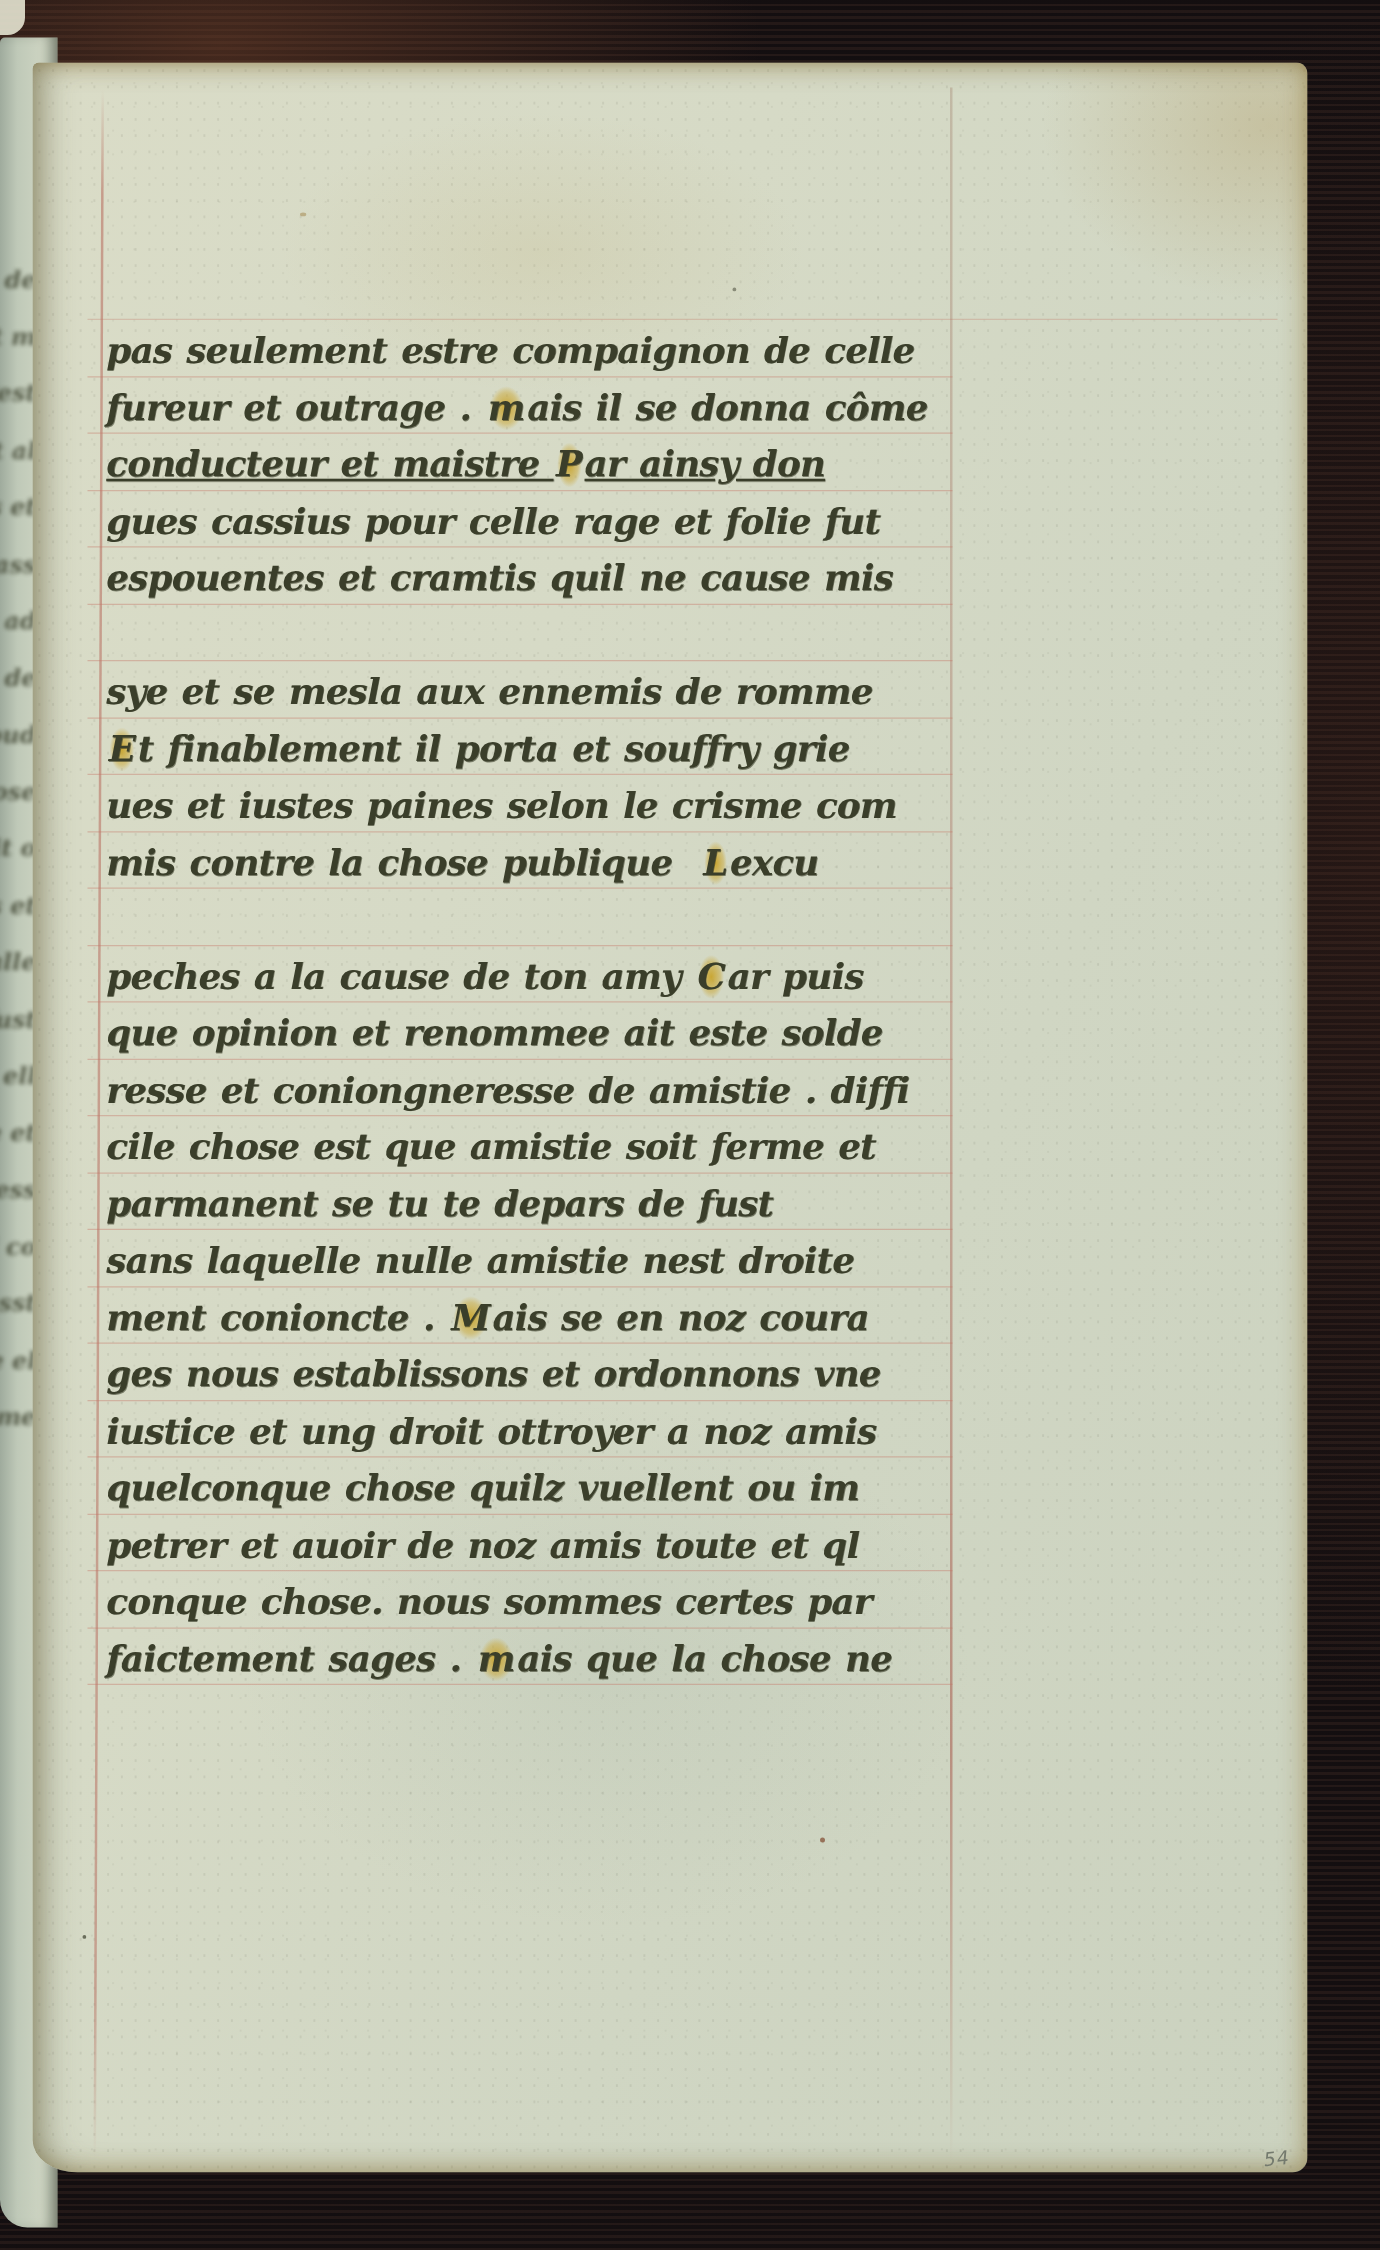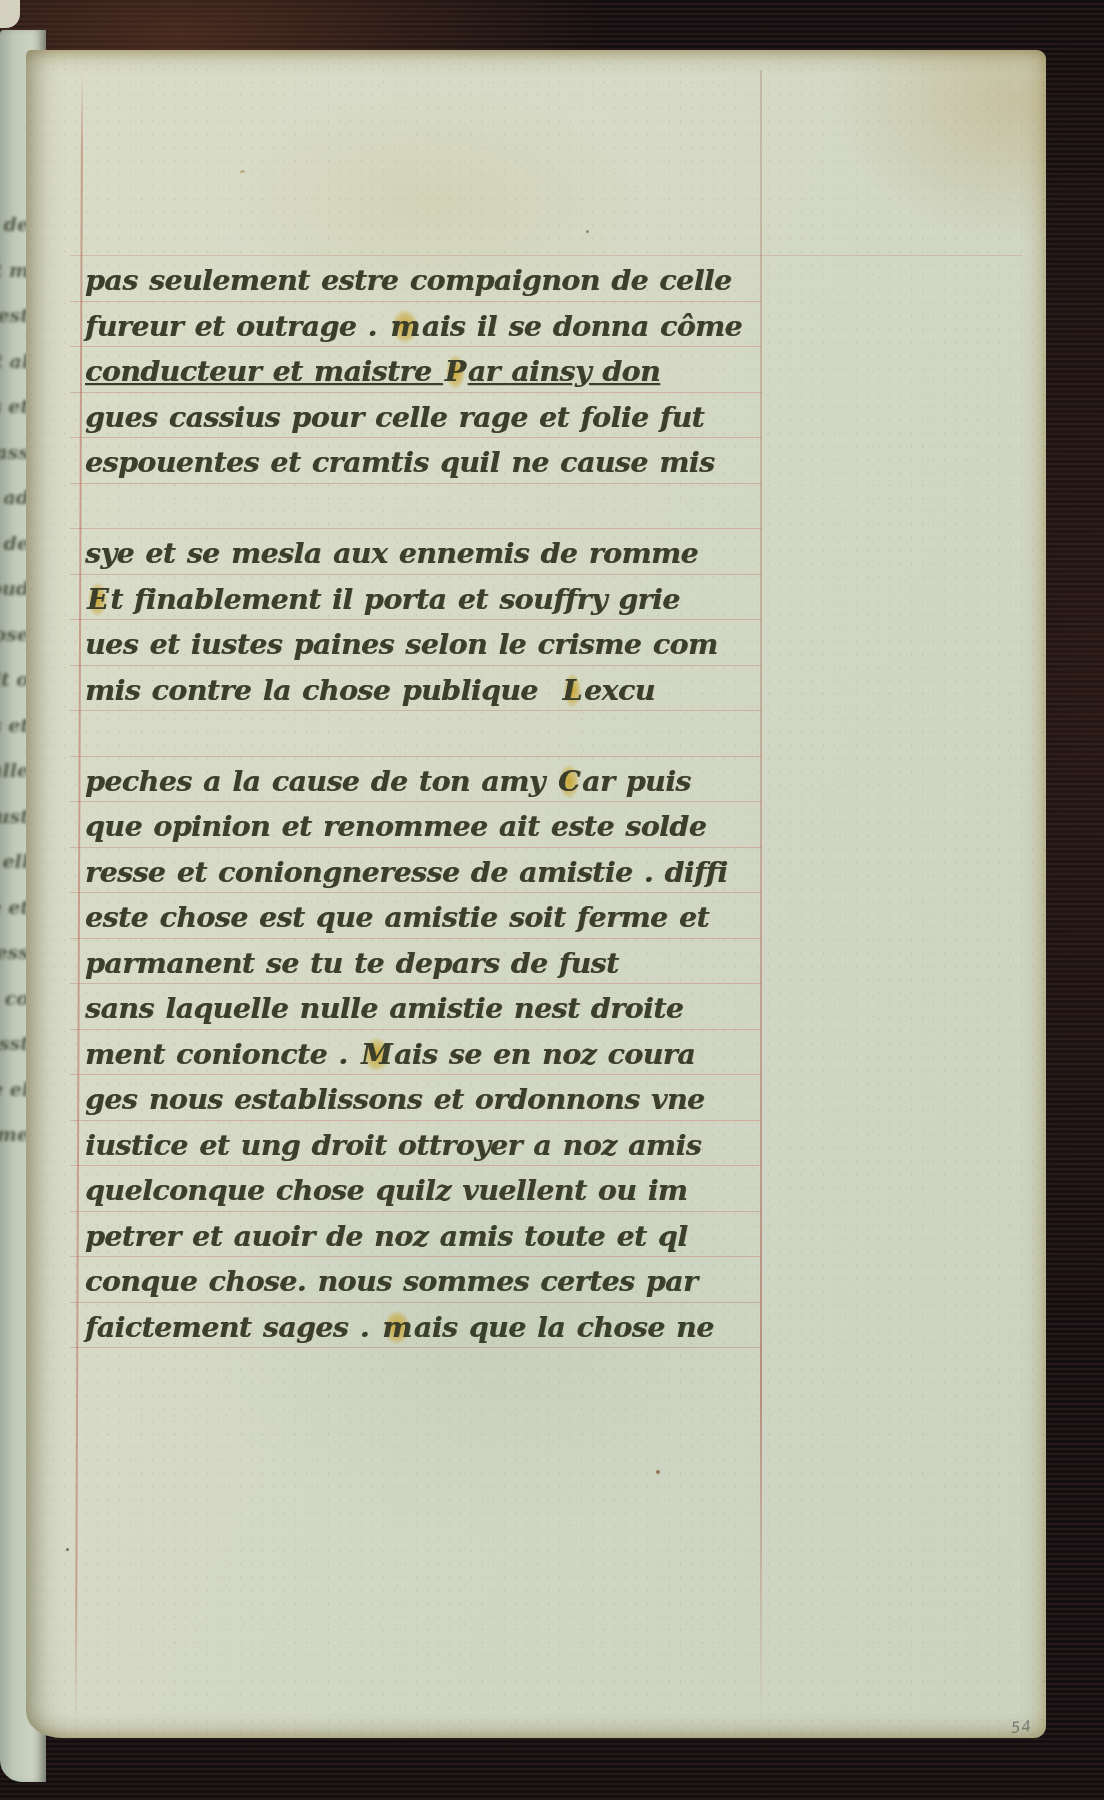--- a/index.html
+++ b/index.html
@@ -162,21 +162,21 @@
       <div class="ms-line" style="top: 94px; text-decoration: underline;"><span>conducteur et maistre </span><span class="gilt">P</span><span>ar ainsy don</span></div>
       <div class="ms-line" style="top: 139.5px;"><span>gues cassius pour celle rage et folie fut</span></div>
       <div class="ms-line" style="top: 185px;"><span>espouentes et cramtis quil ne cause mis</span></div>
       <div class="ms-line" style="top: 276px;"><span>sye et se mesla aux ennemis de romme</span></div>
       <div class="ms-line" style="top: 321.5px;"><span class="gilt">E</span><span>t finablement il porta et souffry grie</span></div>
       <div class="ms-line" style="top: 367px;"><span>ues et iustes paines selon le crisme com</span></div>
       <div class="ms-line" style="top: 412.5px;"><span>mis contre la chose publique &nbsp;</span><span class="gilt">L</span><span>excu</span></div>
       <div class="ms-line" style="top: 503.5px;"><span>peches a la cause de ton amy </span><span class="gilt">C</span><span>ar puis</span></div>
       <div class="ms-line" style="top: 549px;"><span>que opinion et renommee ait este solde</span></div>
       <div class="ms-line" style="top: 594.5px;"><span>resse et coniongneresse de amistie . diffi</span></div>
-      <div class="ms-line" style="top: 640px;"><span>este chose est que amistie soit ferme et</span></div>
+      <div class="ms-line" style="top: 640px;"><span>cile chose est que amistie soit ferme et</span></div>
       <div class="ms-line" style="top: 685.5px;"><span>parmanent se tu te depars de fust</span></div>
       <div class="ms-line" style="top: 731px;"><span>sans laquelle nulle amistie nest droite</span></div>
       <div class="ms-line" style="top: 776.5px;"><span>ment conioncte . </span><span class="gilt">M</span><span>ais se en noz coura</span></div>
       <div class="ms-line" style="top: 822px;"><span>ges nous establissons et ordonnons vne</span></div>
       <div class="ms-line" style="top: 867.5px;"><span>iustice et ung droit ottroyer a noz amis</span></div>
       <div class="ms-line" style="top: 958.5px;"><span>petrer et auoir de noz amis toute et ql</span></div>
       <div class="ms-line" style="top: 913px;"><span>quelconque chose quilz vuellent ou im</span></div>
       <div class="ms-line" style="top: 1004px; font-style: italic;"><span>conque chose. nous sommes certes par</span></div>
       <div class="ms-line" style="top: 1049.5px;"><span>faictement sages . </span><span class="gilt">m</span><span>ais que la chose ne</span></div>
     </div>

